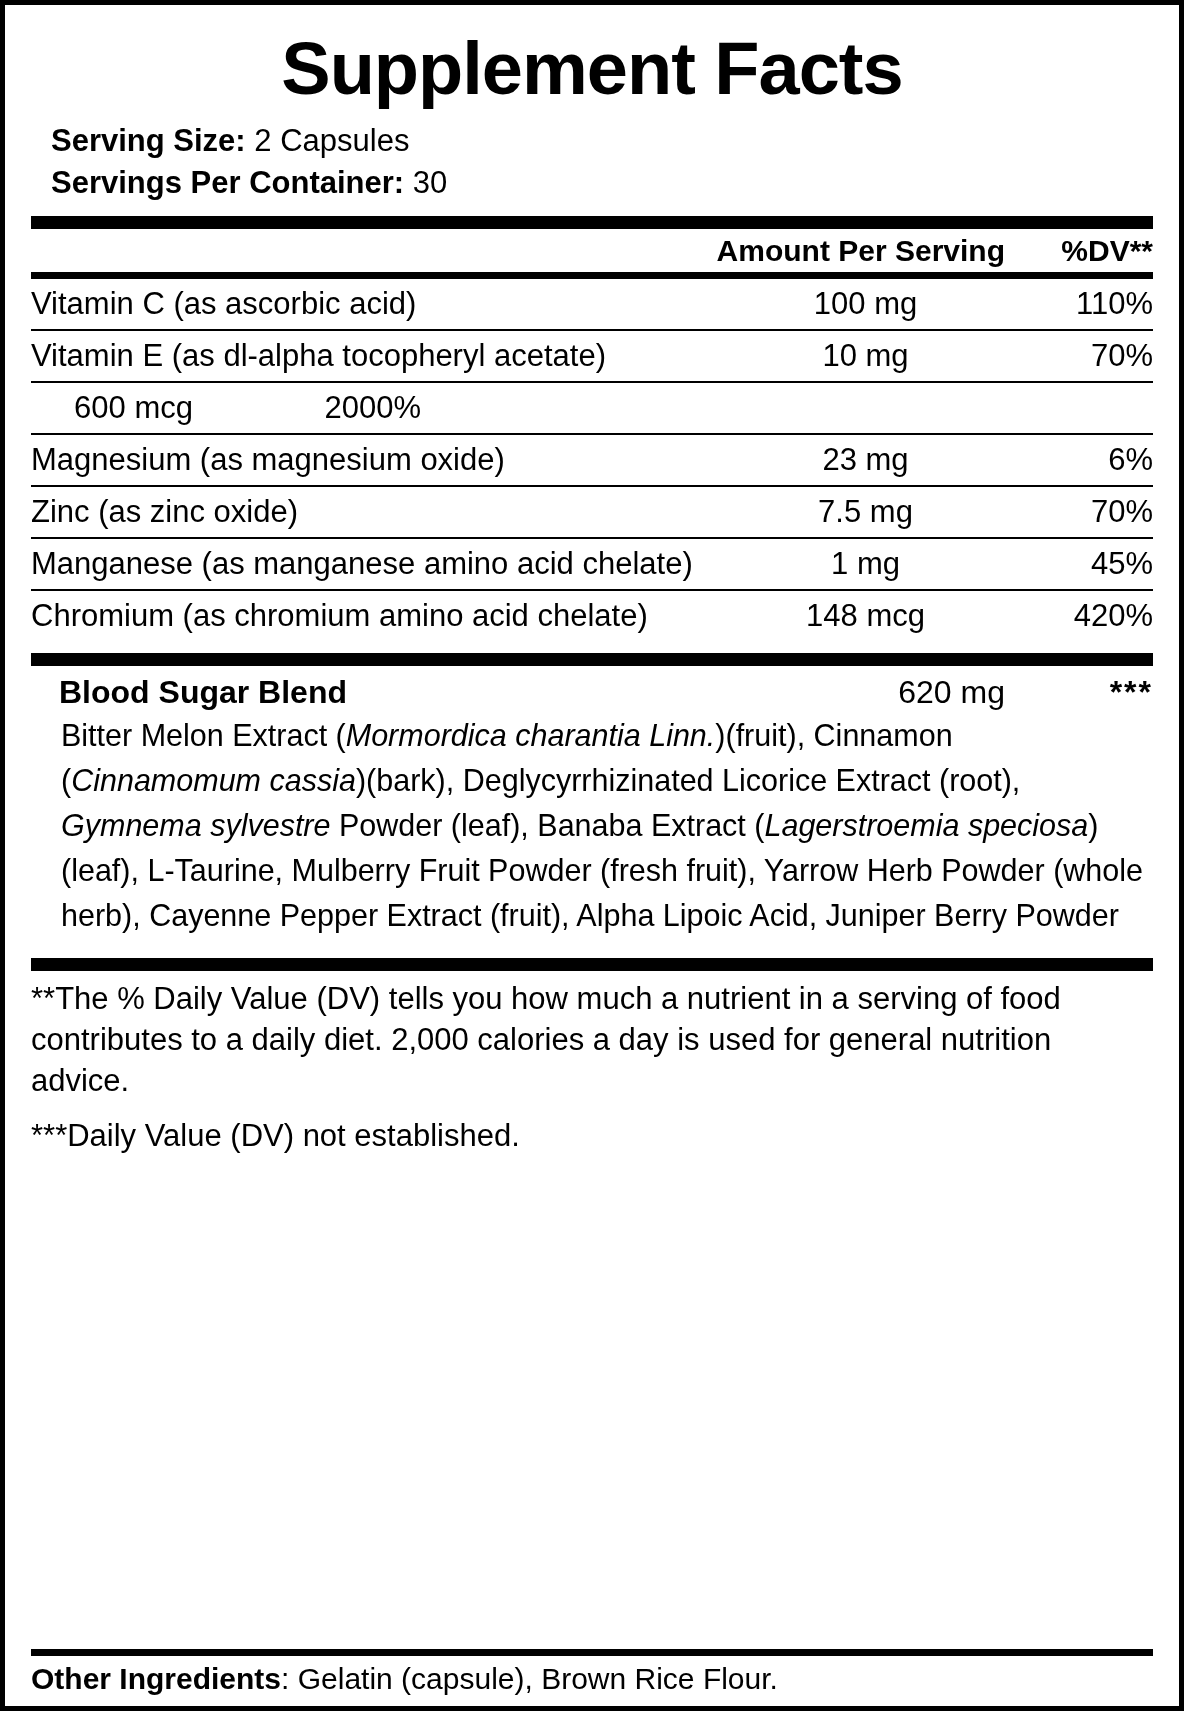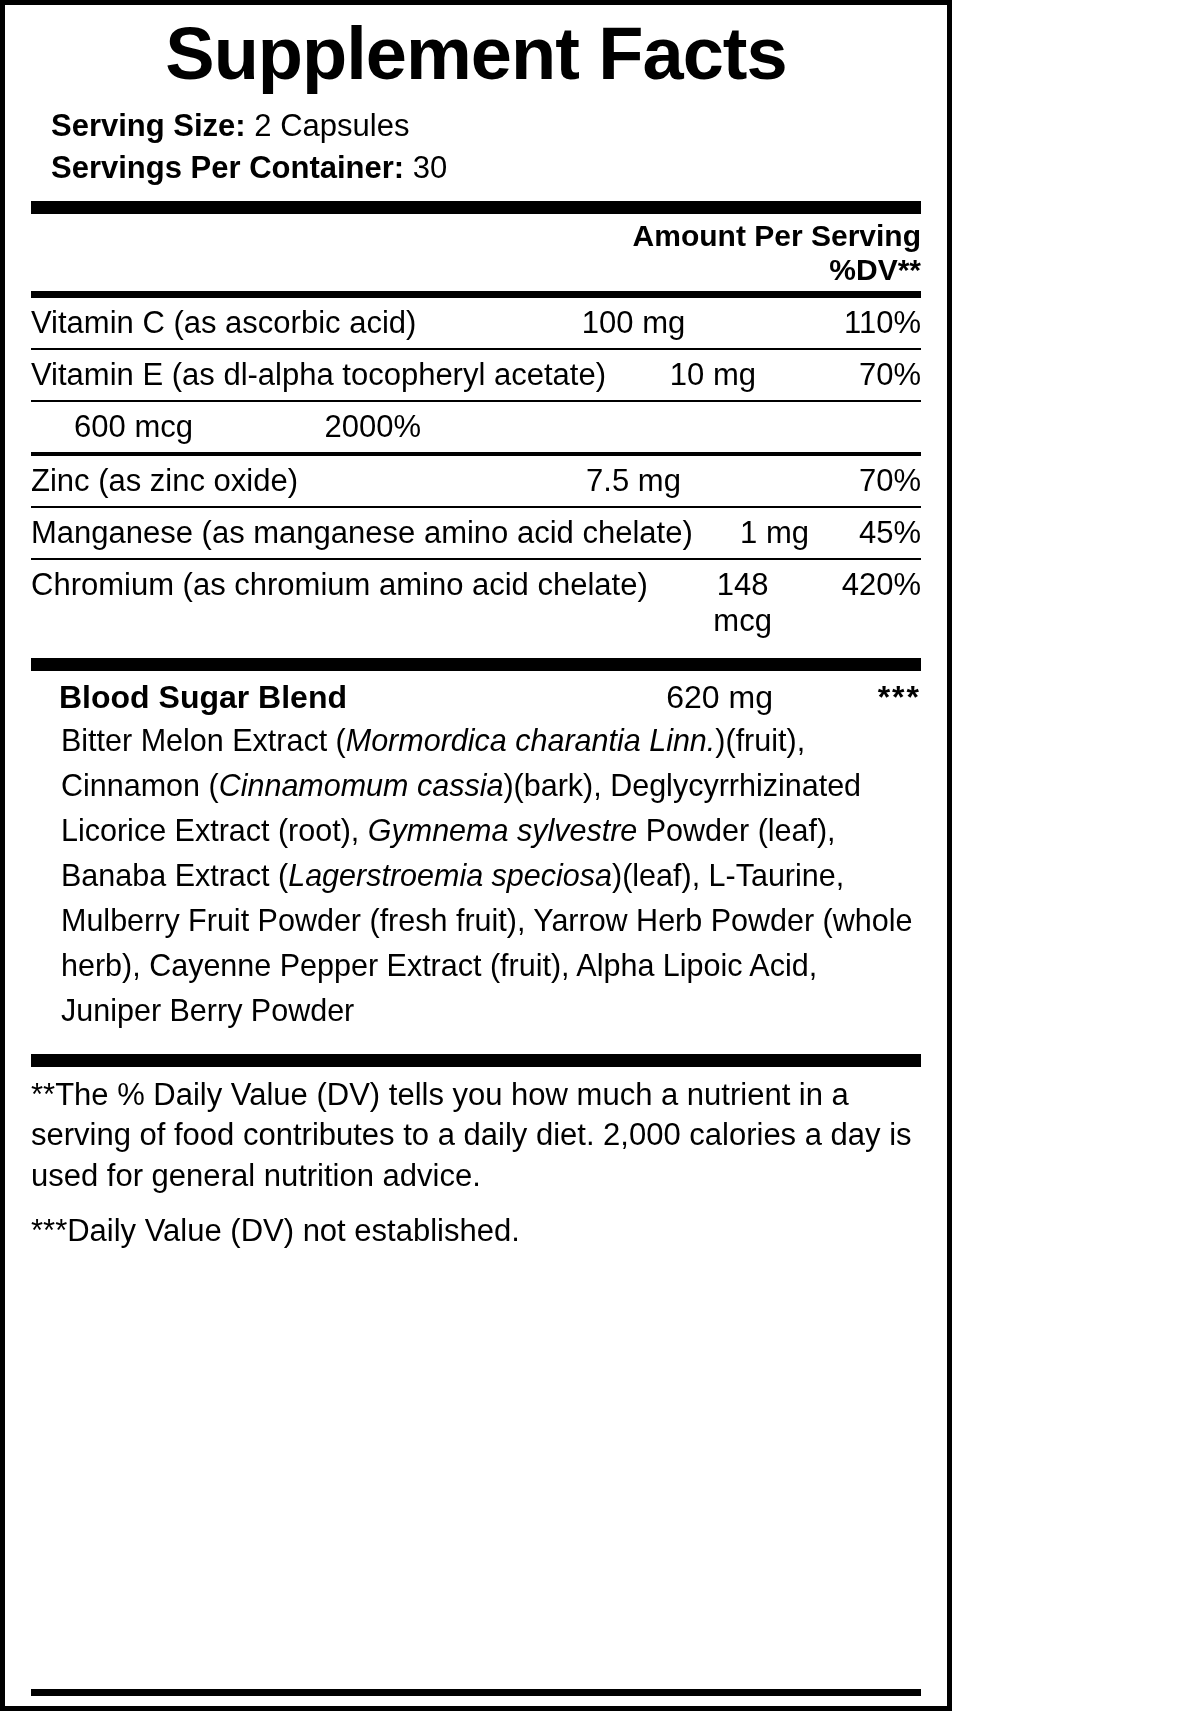--- a/index.html
+++ b/index.html
@@ -8,24 +8,24 @@
     padding: 0;
     background: #ffffff;
   }
   body {
     width: 1200px;
     height: 1711px;
     font-family: "Liberation Sans", sans-serif;
     color: #000000;
   }
   .panel {
-    width: 952px;
+    width: 1184px;
     height: 1711px;
     border: 5px solid #000000;
-    padding: 8px 26px 10px 26px;
+    padding: 23px 26px 10px 26px;
     display: flex;
     flex-direction: column;
   }
   .title {
     font-size: 74px;
     font-weight: bold;
     text-align: center;
     letter-spacing: -1px;
     line-height: 1.0;
     margin: 4px 0 14px 0;
@@ -52,21 +52,20 @@
     background: #000;
   }
 
   .head-row {
     display: flex;
     align-items: flex-end;
     justify-content: flex-end;
     font-size: 30px;
     font-weight: bold;
     padding: 5px 0 4px 0;
-    flex-direction: column;
   }
   .head-aps { text-align: right; }
   .head-dv { width: 148px; text-align: right; }
 
   .nutrient-row {
     display: flex;
     align-items: baseline;
     font-size: 31px;
     padding: 7px 0 7px 0;
     gap: 37px;
@@ -148,20 +147,25 @@
     <span class="n-dv">70%</span>
   </div>
   <div class="rule-thin"></div>
 
   <div class="nutrient-row">
     <span class="n-amt">600 mcg</span>
     <span class="n-dv">2000%</span>
   </div>
   <div class="rule-thin"></div>
 
+  <div class="nutrient-row">
+    <span class="n-name">Magnesium  (as magnesium oxide)</span>
+    <span class="n-amt">23 mg</span>
+    <span class="n-dv">6%</span>
+  </div>
   <div class="rule-thin"></div>
 
   <div class="nutrient-row">
     <span class="n-name">Zinc (as zinc oxide)</span>
     <span class="n-amt">7.5 mg</span>
     <span class="n-dv">70%</span>
   </div>
   <div class="rule-thin"></div>
 
   <div class="nutrient-row">
@@ -189,14 +193,17 @@
 
   <div class="rule-thick"></div>
 
   <div class="footnotes">**The % Daily Value (DV) tells you how much a nutrient in a serving of food contributes to a daily diet. 2,000 calories a day is used for general nutrition advice.</div>
   <div class="footnotes footnote-2">***Daily Value (DV) not established.</div>
 
   <div class="spacer"></div>
 
   <div class="rule-medium"></div>
 
+  <div class="other">
+    <b>Other Ingredients</b><span>: Gelatin (capsule), Brown Rice Flour.</span>
+  </div>
 
 </div>
 
 </body></html>

